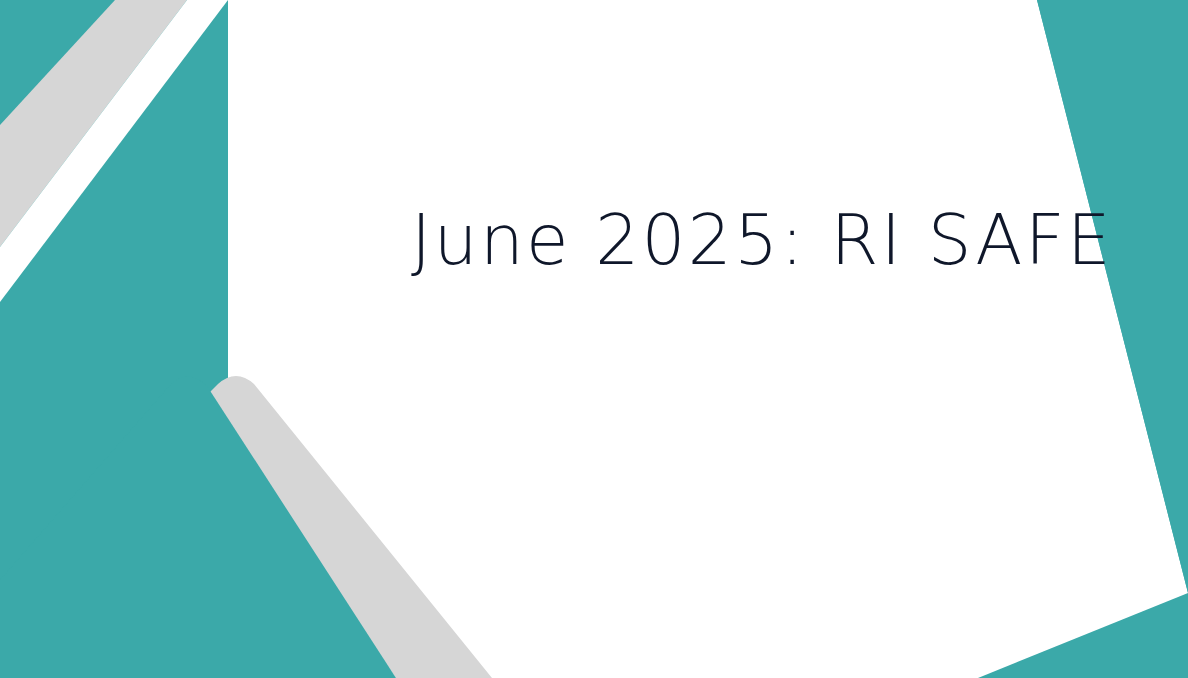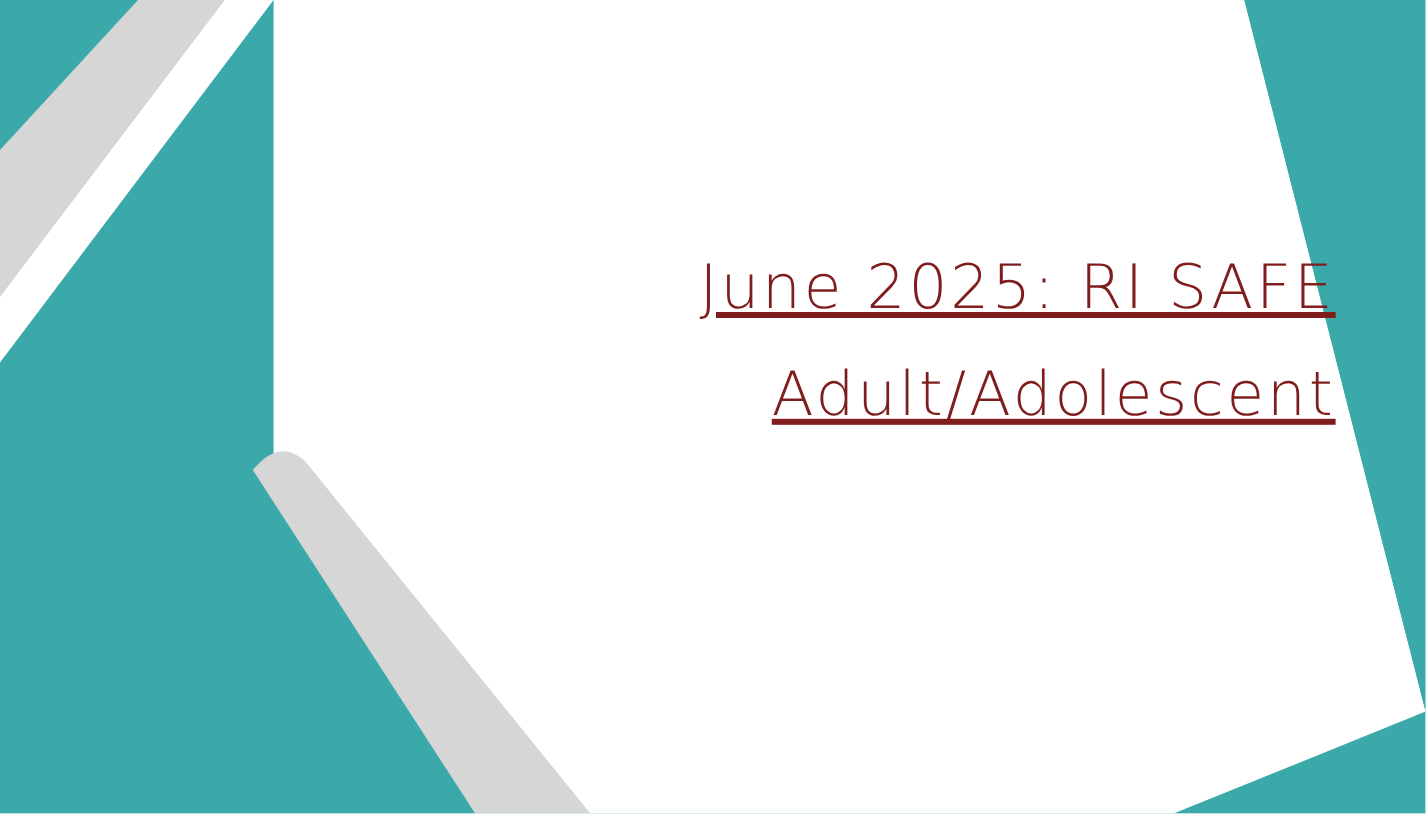--- a/index.html
+++ b/index.html
@@ -34,26 +34,25 @@
     top: 196px;
     width: 813px;
     text-align: right;
     z-index: 5;
   }
 
   .title-line {
     display: block;
     font-family: "DejaVu Sans", sans-serif;
     font-weight: 300;
-    font-size: 51px;
+    font-size: 69px;
     line-height: 89px;
     letter-spacing: 2.4px;
-    color: #7f1d1d;
+    color: #0f172a;
     white-space: nowrap;
-    text-decoration: underline;
   }
 </style>
 </head>
 <body>
 
 <div id="slide">
 
   <svg id="bg-svg" viewBox="0 0 1188 678" preserveAspectRatio="none" aria-hidden="true">
 
     <rect x="0" y="0" width="1188" height="678" fill="#3ba9a9"></rect>
@@ -69,16 +68,15 @@
     <polygon fill="#3ba9a9" points="978,678 1188,593 1188,678"></polygon>
 
     <path fill="#d6d6d6" d="M 0,602 L 218,384 Q 236,368 254,384 L 492,678 L 396,678 L 236,451 L 0,678 Z"></path>
 
     <path fill="#3ba9a9" d="M 0,580 L 171,384 Q 189,368 207,386 L 396,678 L 0,678 Z"></path>
 
   </svg>
 
   <div id="title-block">
     <span class="title-line">June 2025: RI SAFE</span>
-    <span class="title-line">Adult/Adolescent</span>
   </div>
 
 </div>
 
 </body></html>

